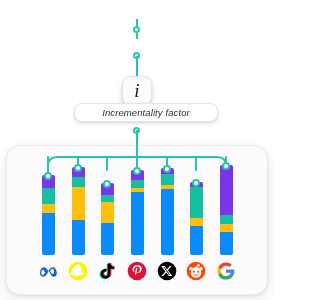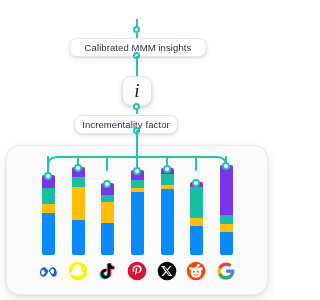--- a/index.html
+++ b/index.html
@@ -20,21 +20,21 @@
     box-shadow:0 1px 2px rgba(16,24,40,.10),0 2px 5px rgba(16,24,40,.07);
     color:#2b2f44;
     font-size:9.5px;
     letter-spacing:.1px;
     display:flex;align-items:center;justify-content:center;
     white-space:nowrap;
     box-sizing:border-box;
   }
   #pill-exp   {left:83px; top:2px;  width:110px;height:19px;}
   #pill-mmm   {left:69px; top:38px; width:138px;height:19px;}
-  #pill-incr  {left:74px; top:115px;width:104px;height:19px;}
+  #pill-incr  {left:74px; top:103px;width:144px;height:19px;font-style:italic;}
 
   
   #ibadge{
     position:absolute;left:122px;top:76px;width:30px;height:30px;
     background:#fcfcfd;
     border:1px solid #e3e5ea;
     border-radius:9px;
     box-shadow:0 1px 3px rgba(16,24,40,.14),0 3px 7px rgba(16,24,40,.10);
     display:flex;align-items:center;justify-content:center;
     box-sizing:border-box;
@@ -113,21 +113,20 @@
 </style>
 </head>
 <body>
 
 <div id="stage">
 
   <div class="spine" id="spine-a"></div>
   <div class="node" id="node-1"></div>
   <div class="spine" id="spine-b"></div>
 
-  <div class="pill" id="pill-mmm">Calibrated MMM insights</div>
   <div class="node" id="node-2"></div>
   <div class="spine" id="spine-c"></div>
 
   <div id="ibadge">
     <span class="glyph">i</span>
   </div>
 
   <div class="spine" id="spine-d"></div>
   <div class="node" id="node-3"></div>
 

